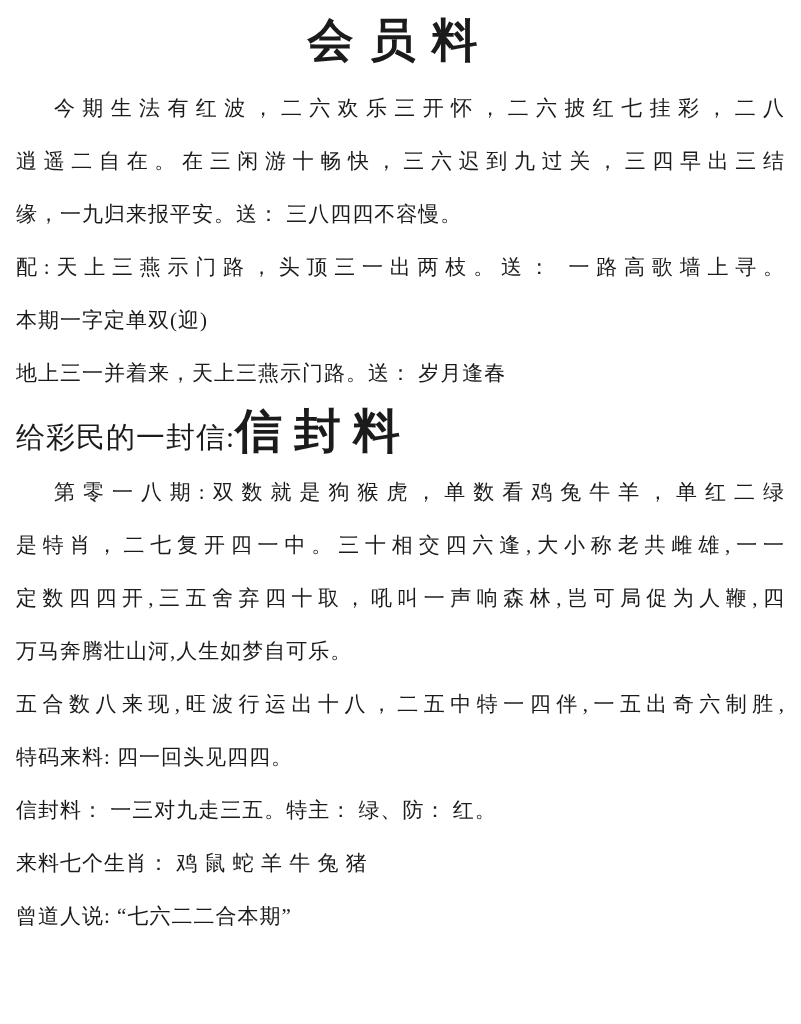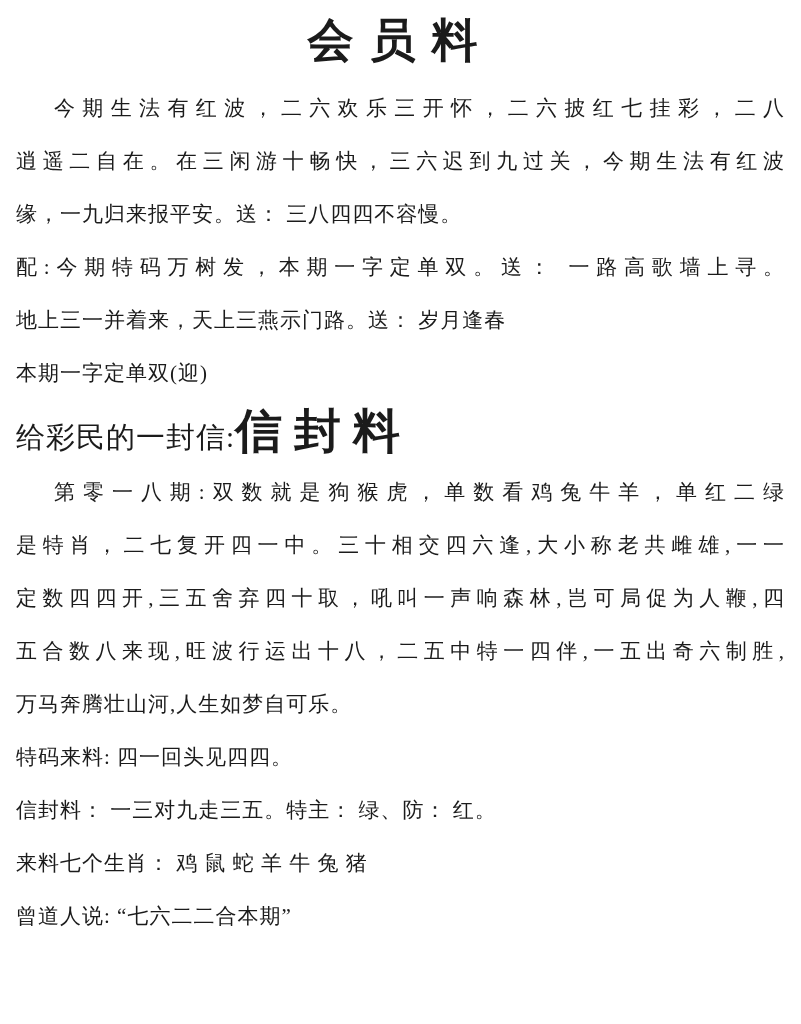--- a/index.html
+++ b/index.html
@@ -83,37 +83,37 @@
   }
 </style>
 </head>
 <body>
 
 <div class="page">
 
   <h1 class="main-title">会员料</h1>
 
   <div class="line st in">今期生法有红波，二六欢乐三开怀，二六披红七挂彩，二八</div>
-  <div class="line st">逍遥二自在。在三闲游十畅快，三六迟到九过关，今期生法有红波</div>
+  <div class="line st">逍遥二自在。在三闲游十畅快，三六迟到九过关，三四早出三结</div>
   <div class="line">缘，一九归来报平安。送： 三八四四不容慢。</div>
 
-  <div class="line st">配:今期特码万树发，本期一字定单双。送： 一路高歌墙上寻。</div>
+  <div class="line st">配:天上三燕示门路，头顶三一出两枝。送： 一路高歌墙上寻。</div>
+  <div class="line">本期一字定单双(迎)</div>
   <div class="line">地上三一并着来，天上三燕示门路。送： 岁月逢春</div>
-  <div class="line">本期一字定单双(迎)</div>
 
   <div class="heading-row">
     <span class="heading-label">给彩民的一封信:</span>
     <span class="heading-title">信封料</span>
   </div>
 
   <div class="line st in">第零一八期:双数就是狗猴虎，单数看鸡兔牛羊，单红二绿</div>
   <div class="line st">是特肖，二七复开四一中。三十相交四六逢,大小称老共雌雄,一一</div>
   <div class="line st">定数四四开,三五舍弃四十取，吼叫一声响森林,岂可局促为人鞭,四</div>
+  <div class="line">万马奔腾壮山河,人生如梦自可乐。</div>
   <div class="line st">五合数八来现,旺波行运出十八，二五中特一四伴,一五出奇六制胜,</div>
-  <div class="line">万马奔腾壮山河,人生如梦自可乐。</div>
 
   <div class="line">特码来料: 四一回头见四四。</div>
   <div class="line">信封料： 一三对九走三五。特主： 绿、防： 红。</div>
   <div class="line">来料七个生肖： 鸡 鼠 蛇 羊 牛 兔 猪</div>
   <div class="line">曾道人说: “七六二二合本期”</div>
 
   <div class="footer">
     <span class="handwritten">四路出马</span>
   </div>
 

